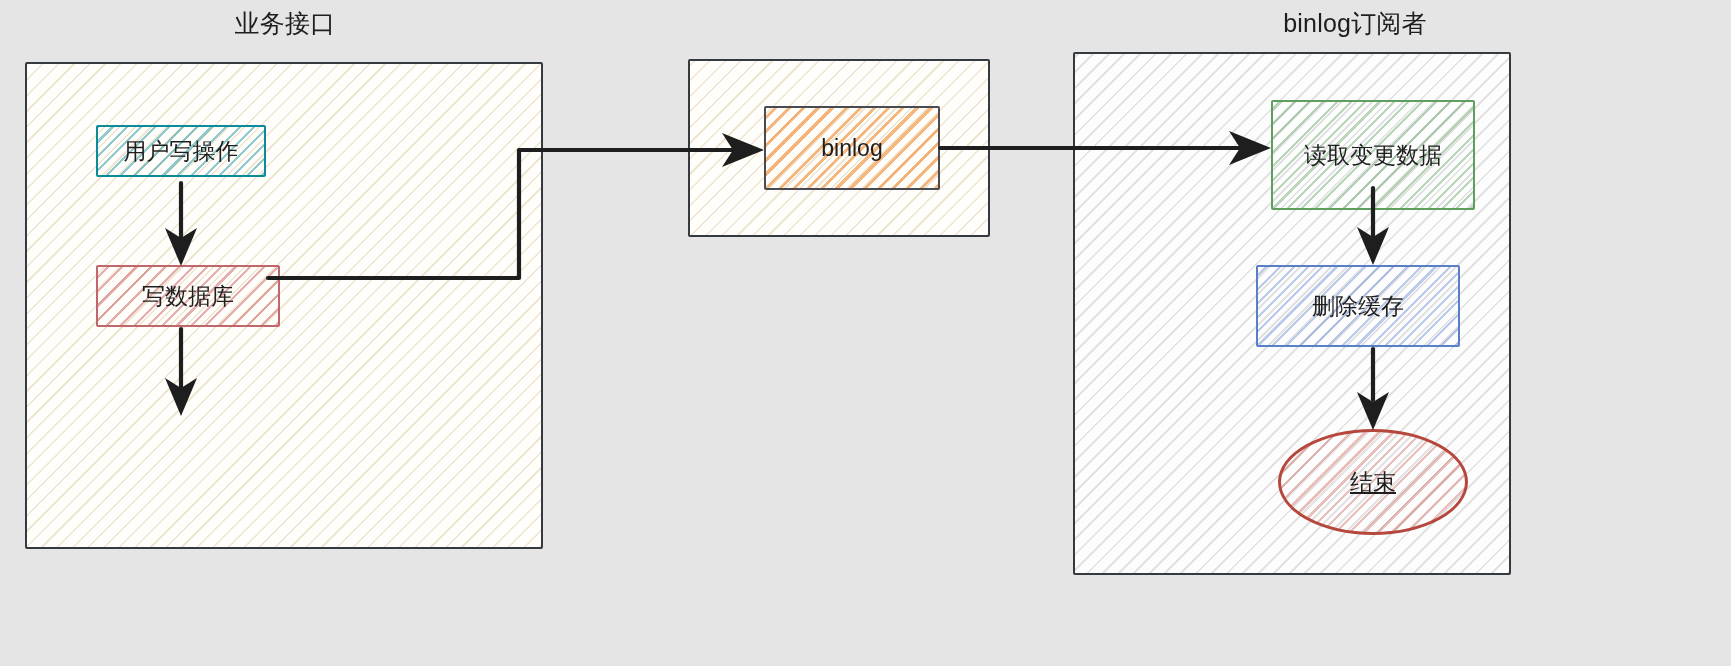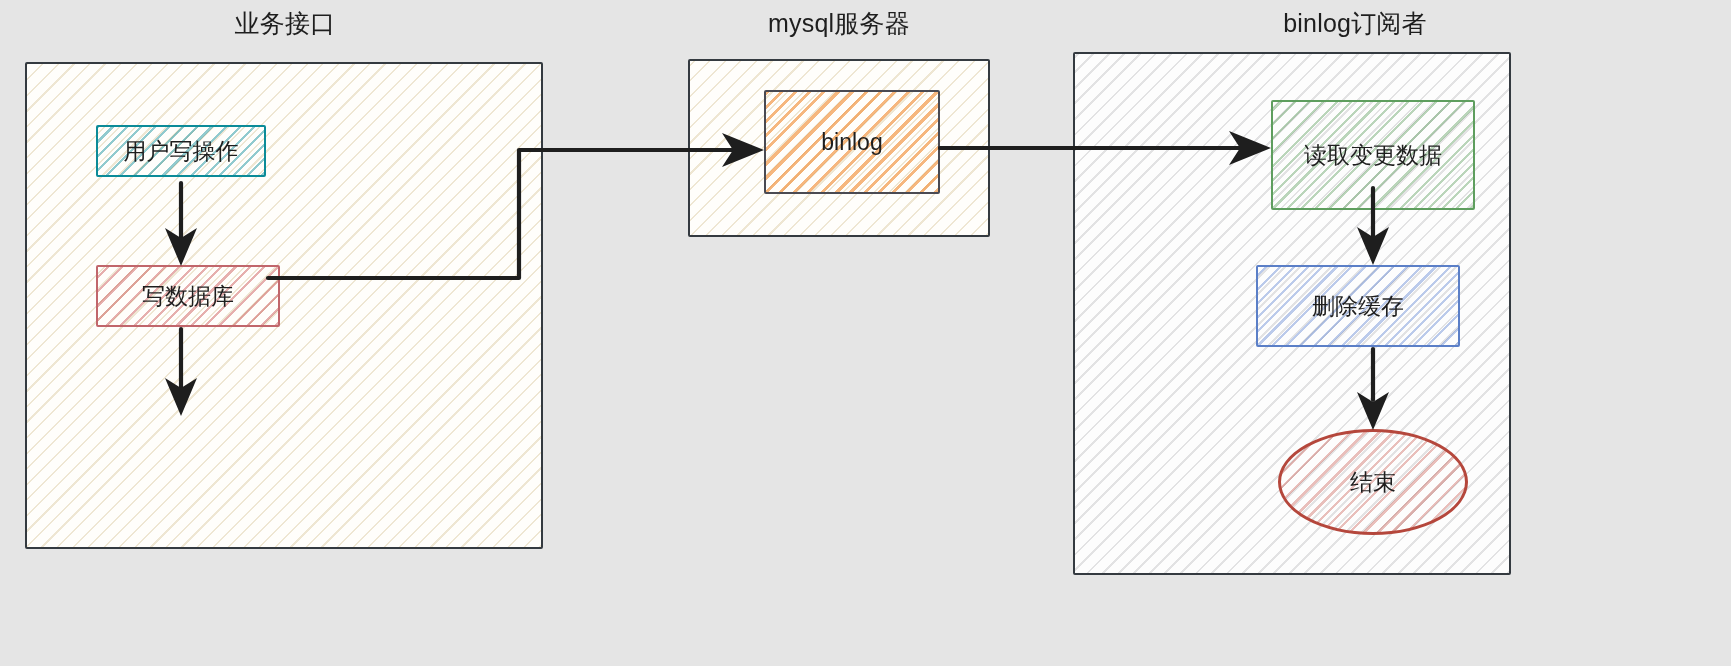--- a/index.html
+++ b/index.html
@@ -89,20 +89,21 @@
       rgba(255,255,255,0) 2.2px,
       rgba(255,255,255,0) 10px);
   }
   .hatch-redlite{
     background-image:repeating-linear-gradient(
       -45deg,
       rgba(200,90,80,.38) 0px,
       rgba(200,90,80,.38) 2.4px,
       rgba(255,255,255,0) 2.4px,
       rgba(255,255,255,0) 10px);
+    text-decoration:underline;
   }
   .node{
     position:absolute;
     box-sizing:border-box;
     display:flex;
     align-items:center;
     justify-content:center;
     font-size:23px;
     line-height:26px;
     color:#1e1e1e;
@@ -120,40 +121,39 @@
   .wobble-line{fill:none;stroke:#1e1e1e;stroke-width:4.2;stroke-linecap:round;stroke-linejoin:round;}
   .arrow-head{fill:#1e1e1e;}
 </style>
 </head>
 <body>
 
 <div id="stage">
 
   <div class="swimlane-title" style="left:165px;top:8px;width:240px;">业务接口</div>
 
-  <div class="swimlane-title" style="left:719px;top:8px;width:240px;">mysql服务器</div>
 
   <div class="swimlane-title" style="left:1235px;top:8px;width:240px;">binlog订阅者</div>
 
   <div class="container hatch-cream" style="left:25px;top:62px;width:518px;height:487px;"></div>
 
   <div class="container hatch-cream" style="left:688px;top:59px;width:302px;height:178px;"></div>
 
   <div class="container hatch-gray" style="left:1073px;top:52px;width:438px;height:523px;"></div>
 
   <div class="node rect hatch-teal" style="left:96px;top:125px;width:170px;height:52px;border-color:#0b8b98;">
     <span class="node-label">用户写操作</span>
   </div>
 
   <div class="node rect hatch-red" style="left:96px;top:265px;width:184px;height:62px;border-color:#c1666b;">
     <span class="node-label">写数据库</span>
   </div>
 
 
-  <div class="node rect hatch-orange" style="left:764px;top:90px;width:176px;height:104px;border-color:#4a4a52;justify-content:center;">
+  <div class="node rect hatch-orange" style="left:764px;top:106px;width:176px;height:84px;border-color:#4a4a52;justify-content:center;">
     <span class="node-label">binlog</span>
   </div>
 
   <div class="node rect hatch-green" style="left:1271px;top:100px;width:204px;height:110px;border-color:#5e9e5e;">
     <span class="node-label">读取变更数据</span>
   </div>
 
   <div class="node rect hatch-blue" style="left:1256px;top:265px;width:204px;height:82px;border-color:#5b7fc7;">
     <span class="node-label">删除缓存</span>
   </div>

